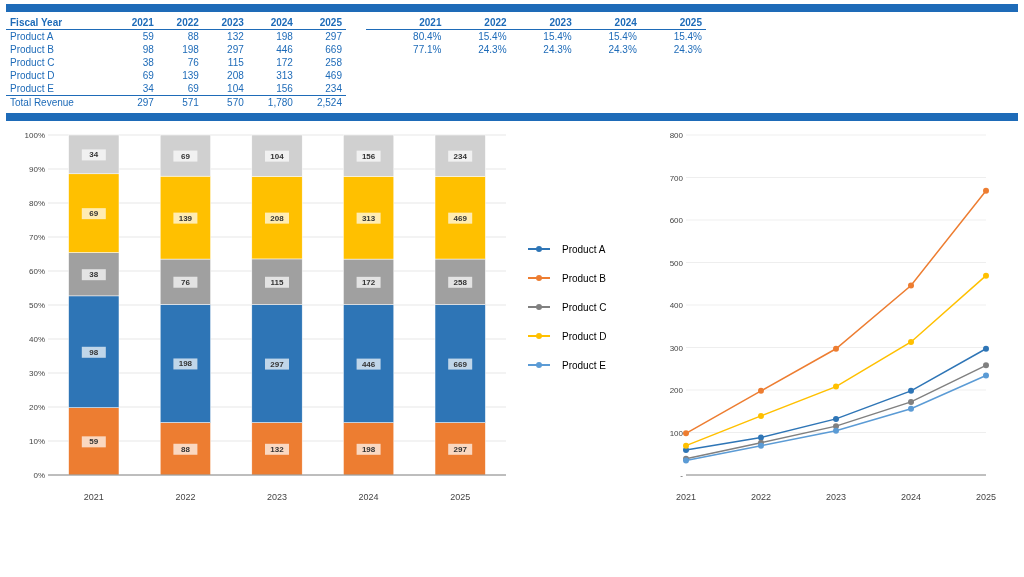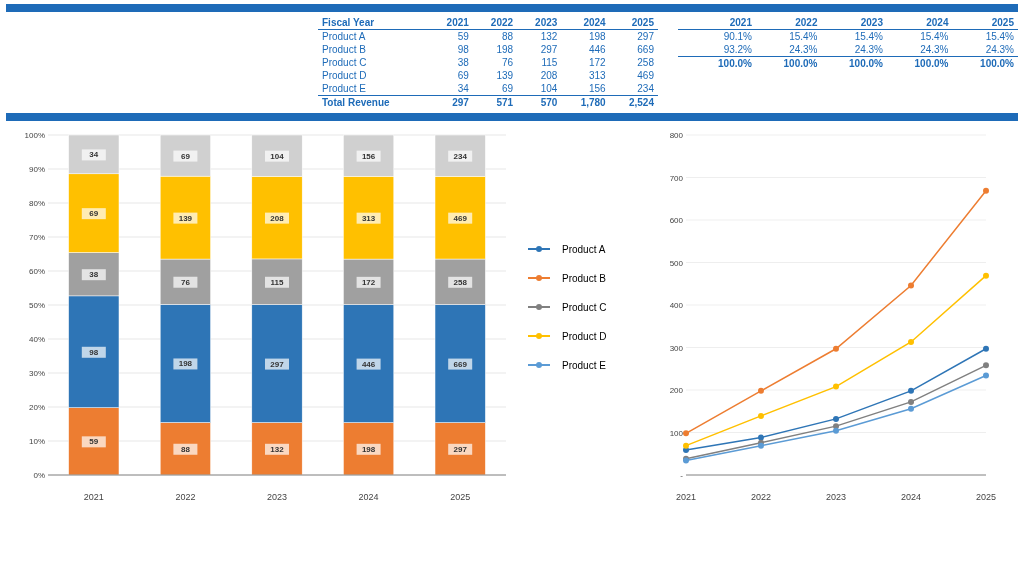--- a/index.html
+++ b/index.html
@@ -19,24 +19,24 @@
       padding: 4px;
       margin-bottom: 4px;
     }
 
     .data-table { width: 100%; border-collapse: collapse; }
     .data-table th, .data-table td { padding: 1px 4px; font-size: 10px; }
     .data-table thead th { color: #1e6bb8; font-weight: bold; text-align: right; border-bottom: 1px solid #1e6bb8; }
     .data-table thead th:first-child { text-align: left; }
     .data-table tbody td { text-align: right; color: #1e6bb8; }
     .data-table tbody td:first-child { text-align: left; color: #1e6bb8; }
-    .data-table tbody tr.total-row td { font-weight: bold; border-top: 1px solid #1e6bb8; color: #1e6bb8; }
+    .data-table tbody tr.total-row td { font-weight: normal; border-top: 1px solid #1e6bb8; color: #1e6bb8; }
     .data-table tbody tr.total-row td:first-child { color: #1e6bb8; }
 
-    .tables-wrapper { display: flex; gap: 20px; justify-content: flex-end; }
+    .tables-wrapper { display: flex; gap: 20px; }
     .left-table { flex: 0 0 340px; }
     .right-table { flex: 0 0 340px; }
 
     
     .bottom-section { background: #fff; padding: 2px 6px 2px 6px; }
 
     .bottom-title {
       background: #1e6bb8;
       color: #fff;
       text-align: center;
@@ -134,41 +134,33 @@
                 <th>2021</th>
                 <th>2022</th>
                 <th>2023</th>
                 <th>2024</th>
                 <th>2025</th>
               </tr>
             </thead>
             <tbody>
               <tr>
                 <td></td>
-                <td>90.1%</td>
+                <td>80.4%</td>
                 <td>15.4%</td>
                 <td>15.4%</td>
                 <td>15.4%</td>
                 <td>15.4%</td>
               </tr>
               <tr>
                 <td></td>
-                <td>93.2%</td>
+                <td>77.1%</td>
                 <td>24.3%</td>
                 <td>24.3%</td>
                 <td>24.3%</td>
                 <td>24.3%</td>
-              </tr>
-              <tr class="total-row">
-                <td></td>
-                <td>100.0%</td>
-                <td>100.0%</td>
-                <td>100.0%</td>
-                <td>100.0%</td>
-                <td>100.0%</td>
               </tr>
             </tbody>
           </table>
       </div>
     </div>
   </div>
 
   <div class="bottom-section">
     <div class="bottom-title"></div>
     <div class="charts-container">

